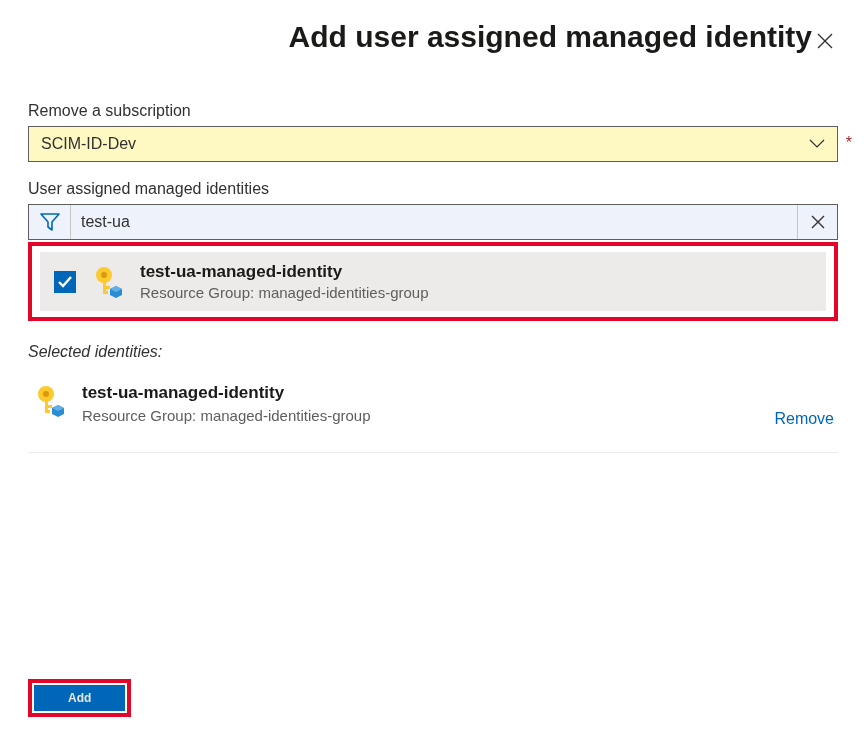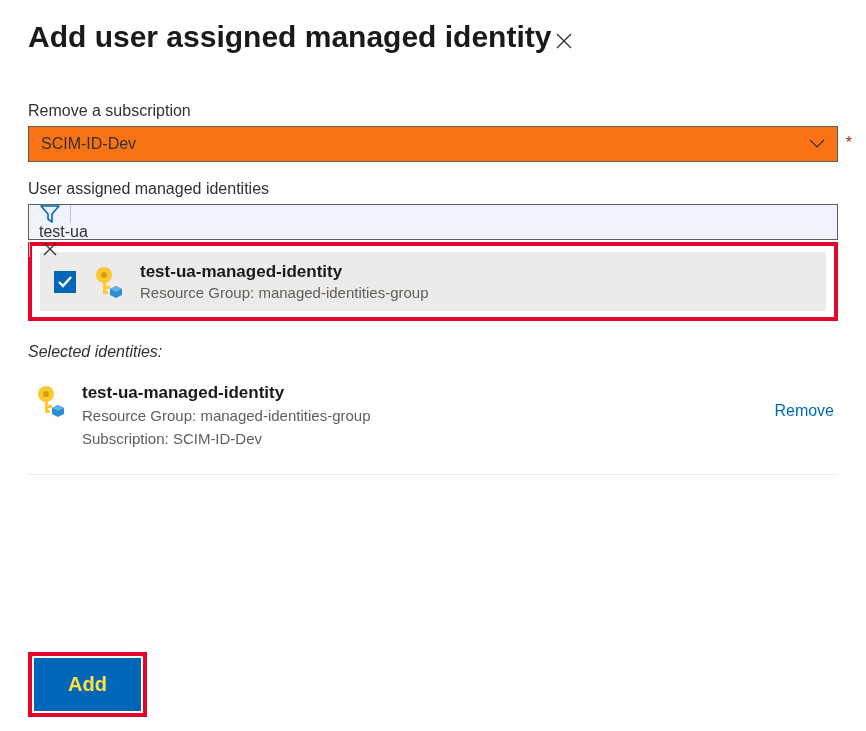--- a/index.html
+++ b/index.html
@@ -8,21 +8,21 @@
       font-size: 14px;
       color: #323130;
       background: #fff;
       width: 866px;
       height: 731px;
       position: relative;
       padding: 20px 28px;
     }
     .header {
       display: flex;
-      justify-content: flex-start;
+      justify-content: flex-end;
       align-items: flex-start;
       margin-bottom: 48px;
     }
     .page-title {
       font-size: 30px;
       font-weight: 600;
       color: #1b1a19;
     }
     .close-btn {
       width: 26px;
@@ -46,38 +46,37 @@
     .select-box {
       width: 100%;
       height: 36px;
       border: 1px solid #605e5c;
       padding: 0 12px;
       display: flex;
       align-items: center;
       justify-content: space-between;
       font-size: 16px;
       color: #323130;
-      background: #f97316;
+      background: #fef9c3;
       cursor: pointer;
     }
     .required-star {
       color: #a4262c;
       position: absolute;
       right: -14px;
       top: 8px;
       font-size: 16px;
     }
     .filter-row {
       display: flex;
       width: 100%;
       border: 1px solid #605e5c;
       height: 36px;
       background: #eef3fb;
       margin-bottom: 2px;
-      flex-direction: column;
     }
     .filter-icon-cell {
       width: 42px;
       display: flex;
       align-items: center;
       justify-content: center;
       border-right: 1px solid #c8c6c4;
     }
     .filter-input {
       flex: 1;
@@ -156,40 +155,40 @@
     }
     .selected-text .meta {
       font-size: 15px;
       color: #605e5c;
       line-height: 1.5;
     }
     .remove-link {
       color: #0067b8;
       font-size: 16px;
       cursor: pointer;
-      margin-top: 19px;
+      margin-top: 27px;
       text-align: center;
     }
     .footer {
       position: absolute;
       left: 28px;
       bottom: 14px;
     }
     .footer-highlight {
       border: 4px solid #e3062a;
       display: inline-block;
       padding: 2px;
     }
     .add-btn {
       background: #0067b8;
-      color: #fde047;
-      font-weight: 600;
-      font-size: 20px;
+      color: #e5e5e5;
+      font-weight: 600;
+      font-size: 12px;
       border: none;
-      padding: 15px 34px;
+      padding: 6px 34px;
       cursor: pointer;
     }
   </style>
 </head>
 <body>
 
 <div class="header">
   <h1 class="page-title">Add user assigned managed identity</h1>
   <div class="close-btn">
     <svg width="18" height="18" viewBox="0 0 18 18">
@@ -262,21 +261,20 @@
       <circle cx="14" cy="11" r="3" fill="#d99a0e"></circle>
       <g transform="translate(20,22)">
           <path d="M6 0 L12 3 L12 9 L6 12 L0 9 L0 3 Z" fill="#2a8dd4"></path>
           <path d="M6 0 L12 3 L6 6 L0 3 Z" fill="#5fb0e6"></path>
         </g>
     </svg>
   </div>
   <div class="selected-text">
     <div class="name">test-ua-managed-identity</div>
     <div class="meta">Resource Group: managed-identities-group</div>
-    <div class="meta">Subscription: SCIM-ID-Dev</div>
   </div>
   <div class="remove-link">Remove</div>
 </div>
 
 <div class="footer">
   <div class="footer-highlight">
     <button class="add-btn">Add</button>
   </div>
 </div>
 

